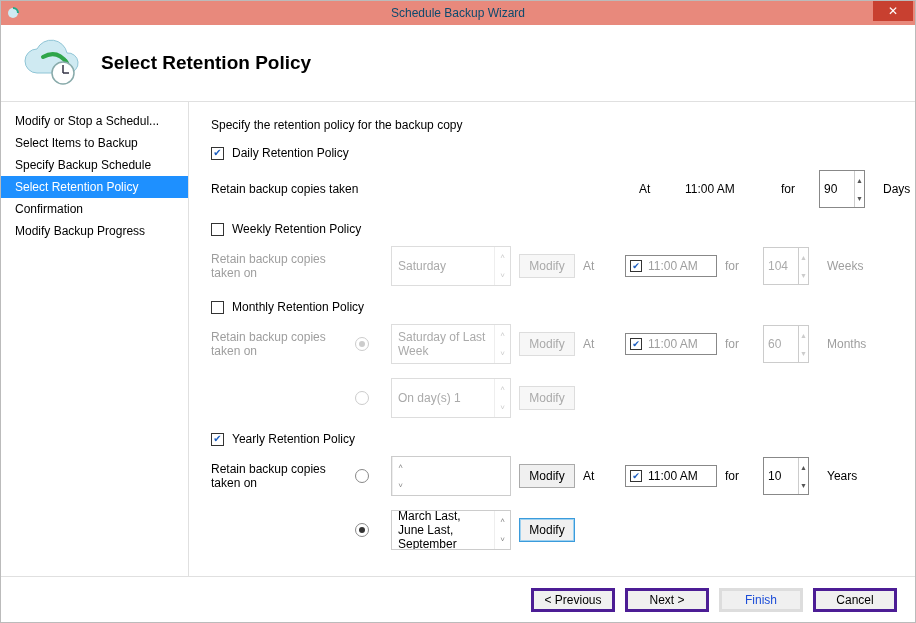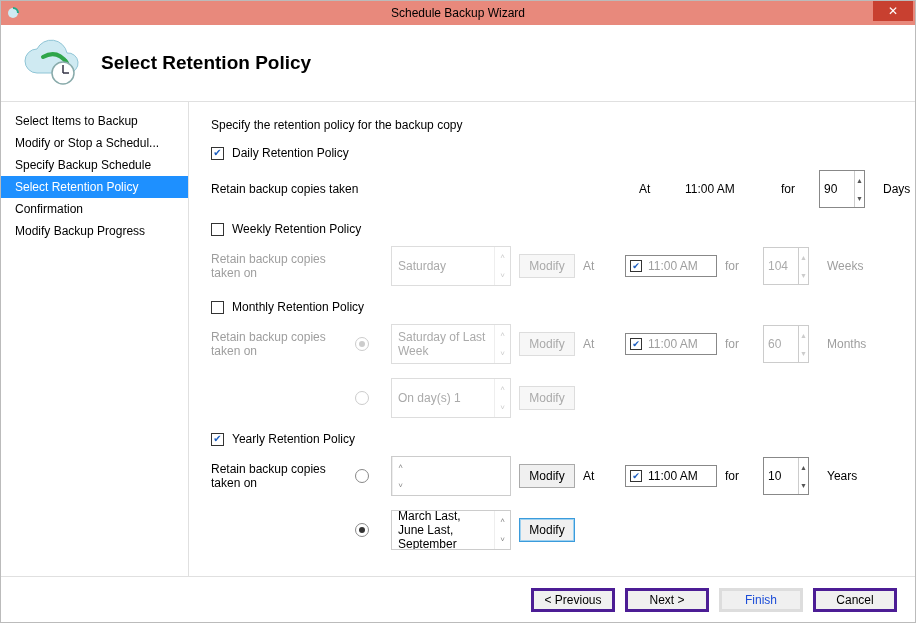--- a/index.html
+++ b/index.html
@@ -26,21 +26,21 @@
     align-items: center;
     position: relative;
   }
   .titlebar-icon {
     width: 16px; height: 16px;
     margin-left: 6px;
   }
   .titlebar-title {
     position: absolute;
     left: 50%; transform: translateX(-50%);
-    color: #000000;
+    color: #0c4a6e;
     font-size: 12px;
     text-align: right;
   }
   .titlebar-close {
     width: 40px; height: 20px;
     background: #c84030;
     color: #fff;
     display: flex; align-items: center; justify-content: center;
     font-family: Arial;
     position: absolute;
@@ -230,22 +230,22 @@
       <circle cx="44" cy="34" r="11" fill="#fff" stroke="#8aa" stroke-width="1.5"></circle>
       <line x1="44" y1="34" x2="44" y2="26" stroke="#334" stroke-width="1.5"></line>
       <line x1="44" y1="34" x2="50" y2="34" stroke="#334" stroke-width="1.5"></line>
     </svg>
     <div class="page-title">Select Retention Policy</div>
   </div>
 
   <div class="body">
 
     <div class="sidebar">
+      <div class="side-item">Modify or Stop a Schedul...</div>
       <div class="side-item">Select Items to Backup</div>
-      <div class="side-item">Modify or Stop a Schedul...</div>
       <div class="side-item">Specify Backup Schedule</div>
       <div class="side-item selected">Select Retention Policy</div>
       <div class="side-item">Confirmation</div>
       <div class="side-item">Modify Backup Progress</div>
     </div>
 
     <div class="main">
       <div class="intro">Specify the retention policy for the backup copy</div>
 
       <div class="section-check">

